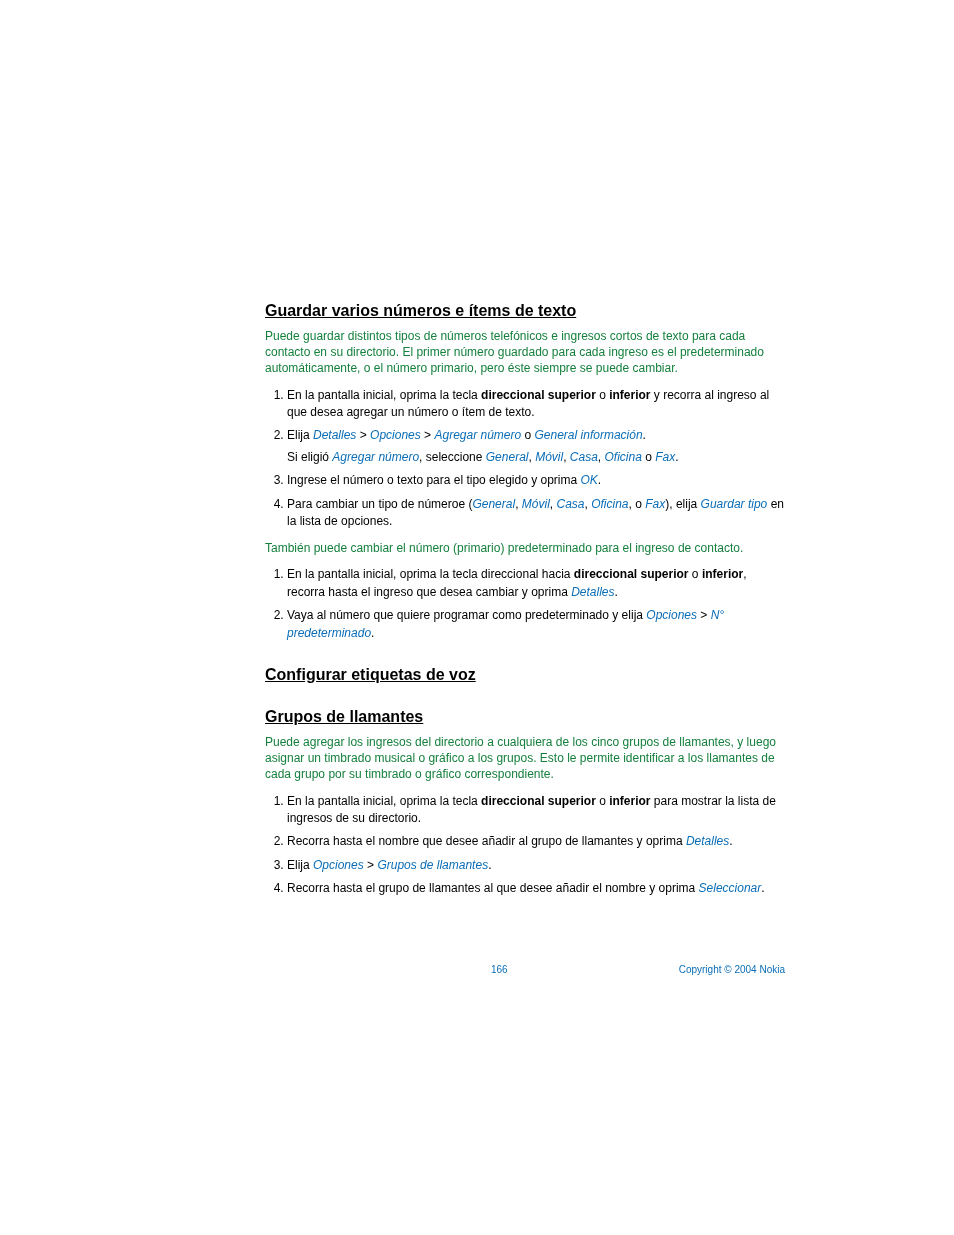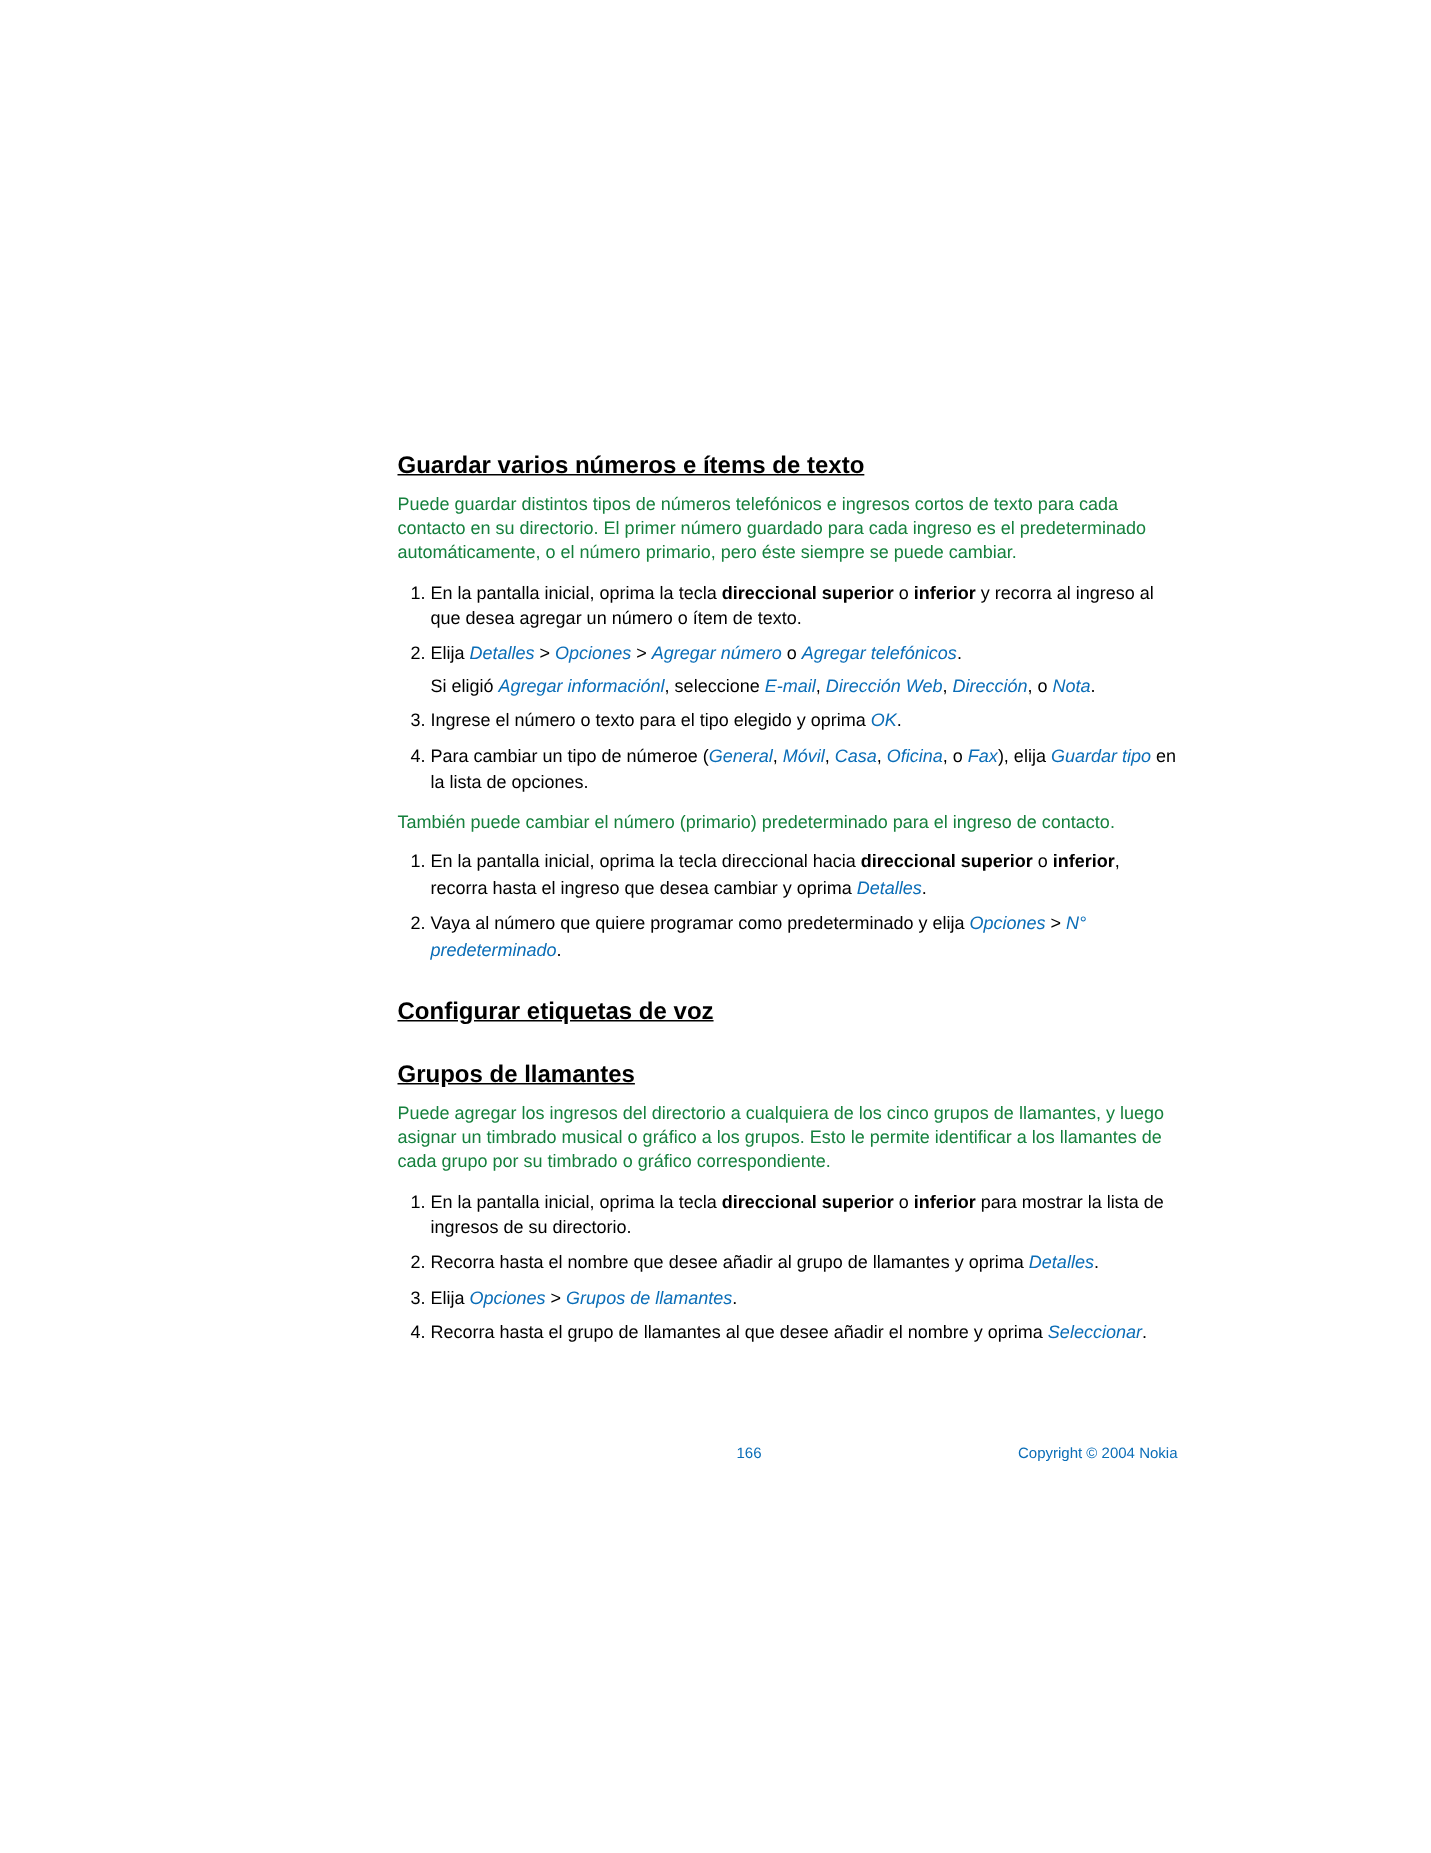--- a/index.html
+++ b/index.html
@@ -79,23 +79,23 @@
 <div class="page">
 
   <div class="h2">Guardar varios números e ítems de texto</div>
   <p>Puede guardar distintos tipos de números telefónicos e ingresos cortos de texto para cada contacto en su directorio. El primer número guardado para cada ingreso es el predeterminado automáticamente, o el número primario, pero éste siempre se puede cambiar.</p>
 
   <ol>
     <li>
       <span>En la pantalla inicial, oprima la tecla </span><span class="b">direccional superior</span><span> o </span><span class="b">inferior</span><span> y recorra al ingreso al que desea agregar un número o ítem de texto.</span>
     </li>
     <li>
-      <span>Elija </span><span class="ui">Detalles</span><span> &gt; </span><span class="ui">Opciones</span><span> &gt; </span><span class="ui">Agregar número</span><span> o </span><span class="ui">Agregar telefónicos</span><span>.</span>
+      <span>Elija </span><span class="ui">Detalles</span><span> &gt; </span><span class="ui">Opciones</span><span> &gt; </span><span class="ui">Agregar número</span><span> o </span><span class="ui">General información</span><span>.</span>
       <span class="sub">
-        <span>Si eligió </span><span class="ui">Agregar informaciónl</span><span>, seleccione </span><span class="ui">E-mail</span><span>, </span><span class="ui">Dirección Web</span><span>, </span><span class="ui">Dirección</span><span>, o </span><span class="ui">Nota</span><span>.</span>
+        <span>Si eligió </span><span class="ui">Agregar número</span><span>, seleccione </span><span class="ui">General</span><span>, </span><span class="ui">Móvil</span><span>, </span><span class="ui">Casa</span><span>, </span><span class="ui">Oficina</span><span> o </span><span class="ui">Fax</span><span>.</span>
       </span>
     </li>
     <li>
       <span>Ingrese el número o texto para el tipo elegido y oprima </span><span class="ui">OK</span><span>.</span>
     </li>
     <li>
       <span>Para cambiar un tipo de númeroe (</span><span class="ui">General</span><span>, </span><span class="ui">Móvil</span><span>, </span><span class="ui">Casa</span><span>, </span><span class="ui">Oficina</span><span>, o </span><span class="ui">Fax</span><span>), elija </span><span class="ui">Guardar tipo</span><span> en la lista de opciones.</span>
     </li>
   </ol>
 

